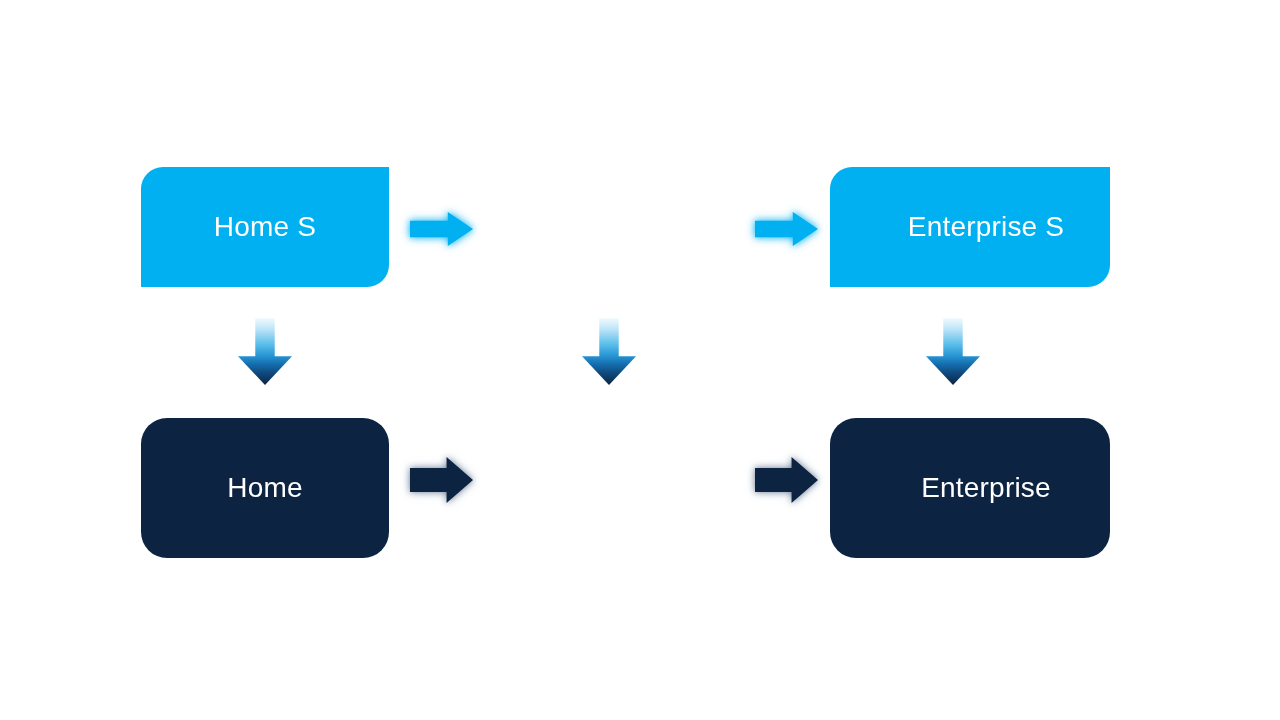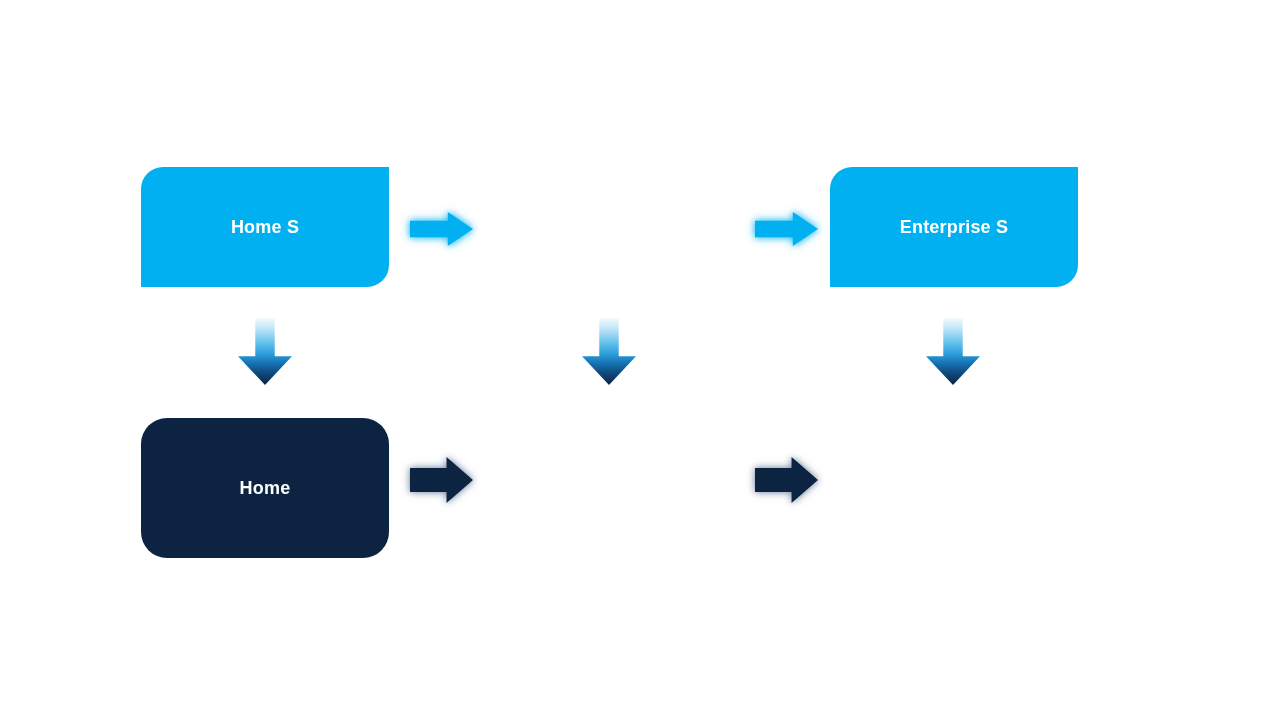--- a/index.html
+++ b/index.html
@@ -11,39 +11,39 @@
     overflow: hidden;
     font-family: "Liberation Sans", sans-serif;
   }
   .node {
     position: absolute;
     width: 248px;
     display: flex;
     align-items: center;
     justify-content: center;
     color: var(--node-text, #ffffff);
-    font-size: 18px;
-    font-weight: 700;
+    font-size: 28px;
+    font-weight: 400;
     letter-spacing: 0.2px;
   }
   .node-top {
     top: 167px;
     height: 120px;
     background: var(--light-blue, #00B0F0);
     border-radius: 22px 0; 
   }
   .node-bottom {
     top: 418px;
     height: 140px;
     background: var(--dark-navy, #0C2442);
     border-radius: 26px;
   }
   .col1 { left: 141px; }
   .col2 { left: 485px; }
-  .col3 { left: 830px; }
+  .col3 { left: 830px; padding-left: 32px; }
 
   
   .down-arrow {
     position: absolute;
     top: 318px;
     width: 54px;
     height: 67px;
     background: linear-gradient(180deg,
       #F3FAFE 0%,
       #B8E2F7 18%,
@@ -105,20 +105,23 @@
     <span class="right-arrow right-arrow-blue"></span>
   </div>
 
   <div class="down-arrow down1"></div>
   <div class="down-arrow down2"></div>
   <div class="down-arrow down3"></div>
 
   <div class="node node-bottom col1">
     <span>Home</span>
   </div>
+  <div class="node node-bottom col3">
+    <span>Enterprise</span>
+  </div>
 
   <div class="right-arrow-wrap glow-navy rbottom rgap1">
     <span class="right-arrow right-arrow-navy"></span>
   </div>
   <div class="right-arrow-wrap glow-navy rbottom rgap2">
     <span class="right-arrow right-arrow-navy"></span>
   </div>
 
 </div>
 

